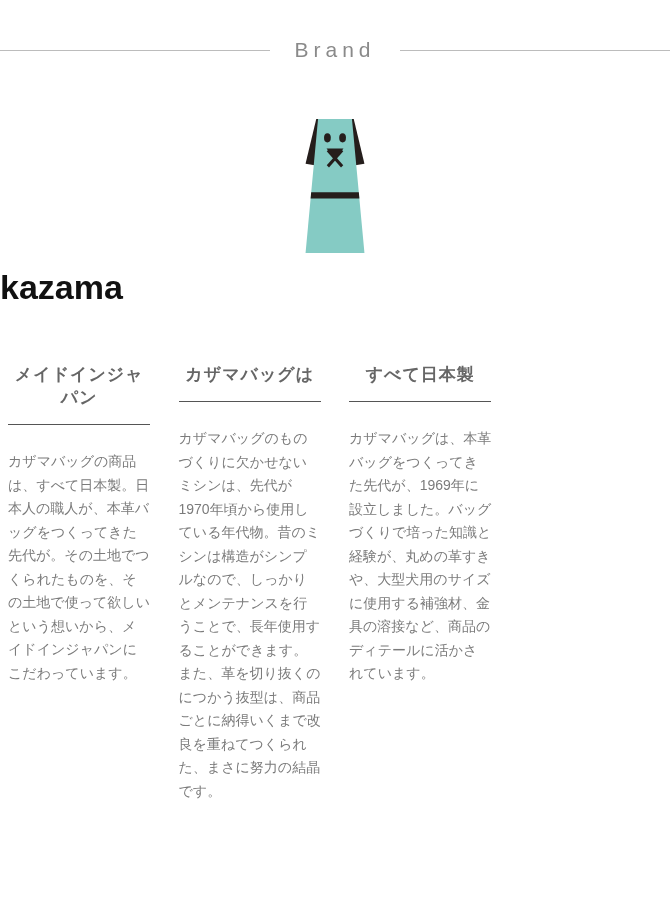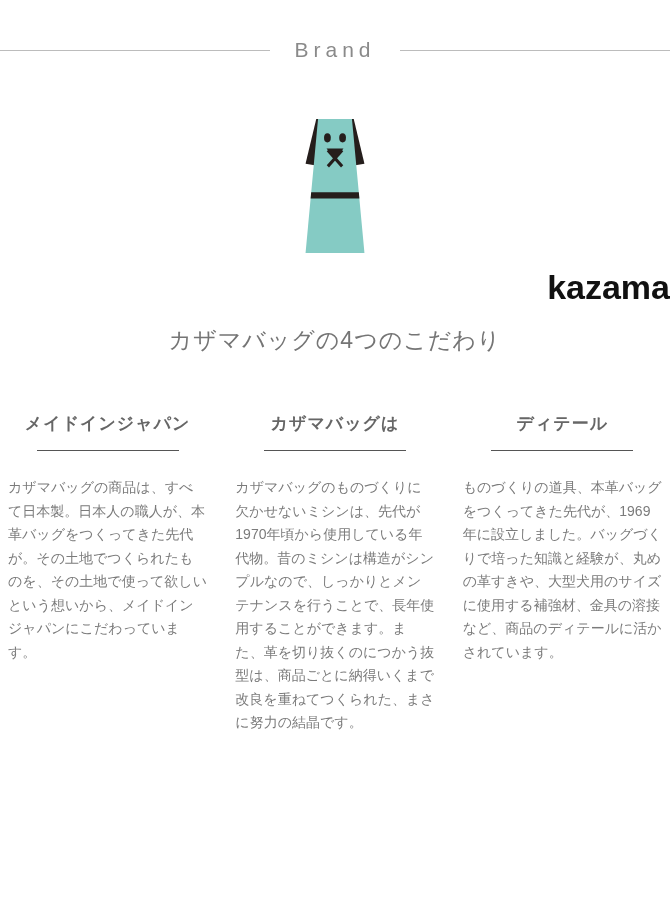--- a/index.html
+++ b/index.html
@@ -38,41 +38,41 @@
   }
 
   
   .logo-wrap {
     margin-top: 48px;
     display: flex;
     justify-content: center;
   }
   .brand-name {
     margin-top: 6px;
-    text-align: right;
+    text-align: left;
     font-size: 34px;
     font-weight: 700;
     color: #111111;
     letter-spacing: 0px;
   }
   .section-title {
     margin-top: 18px;
     text-align: center;
     font-size: 23px;
     color: #757575;
     font-weight: 400;
     letter-spacing: 1px;
   }
 
   
   .features {
     margin: 56px auto 0;
     width: 654px;
     display: grid;
-    grid-template-columns: 1fr 1fr 1fr;
+    grid-template-columns: 1fr 1fr 1fr 1fr;
     column-gap: 28px;
     row-gap: 46px;
   }
   .feature h3 {
     margin: 0;
     text-align: center;
     font-size: 17px;
     color: #666666;
     font-weight: 600;
     letter-spacing: 1px;
@@ -116,38 +116,37 @@
       <ellipse cx="73.5" cy="31" rx="3.8" ry="5.2" fill="#251E1C"></ellipse>
 
       <line x1="57" y1="45" x2="73" y2="63" stroke="#251E1C" stroke-width="3.4"></line>
       <line x1="73" y1="45" x2="57" y2="63" stroke="#251E1C" stroke-width="3.4"></line>
       <polygon points="55.5,43 74.5,43 65,55" fill="#251E1C"></polygon>
     </svg>
   </div>
 
   <div class="brand-name">kazama</div>
 
-  <div class="section-title">カザマバッグの4つのこだわり</div>
 
   <div class="features">
 
     <div class="feature">
       <h3>メイドインジャパン</h3>
       <div class="head-underline"></div>
       <p>カザマバッグの商品は、すべて日本製。日本人の職人が、本革バッグをつくってきた先代が。その土地でつくられたものを、その土地で使って欲しいという想いから、メイドインジャパンにこだわっています。</p>
     </div>
 
     <div class="feature">
       <h3>カザマバッグは</h3>
       <div class="head-underline"></div>
       <p>カザマバッグのものづくりに欠かせないミシンは、先代が1970年頃から使用している年代物。昔のミシンは構造がシンプルなので、しっかりとメンテナンスを行うことで、長年使用することができます。また、革を切り抜くのにつかう抜型は、商品ごとに納得いくまで改良を重ねてつくられた、まさに努力の結晶です。</p>
     </div>
 
     <div class="feature">
-      <h3>ディテール</h3>
+      <h3>すべて日本製</h3>
       <div class="head-underline"></div>
-      <p>ものづくりの道具、本革バッグをつくってきた先代が、1969年に設立しました。バッグづくりで培った知識と経験が、丸めの革すきや、大型犬用のサイズに使用する補強材、金具の溶接など、商品のディテールに活かされています。</p>
+      <p>カザマバッグは、本革バッグをつくってきた先代が、1969年に設立しました。バッグづくりで培った知識と経験が、丸めの革すきや、大型犬用のサイズに使用する補強材、金具の溶接など、商品のディテールに活かされています。</p>
     </div>
 
 
   </div>
 
 </div>
 
 </body></html>

